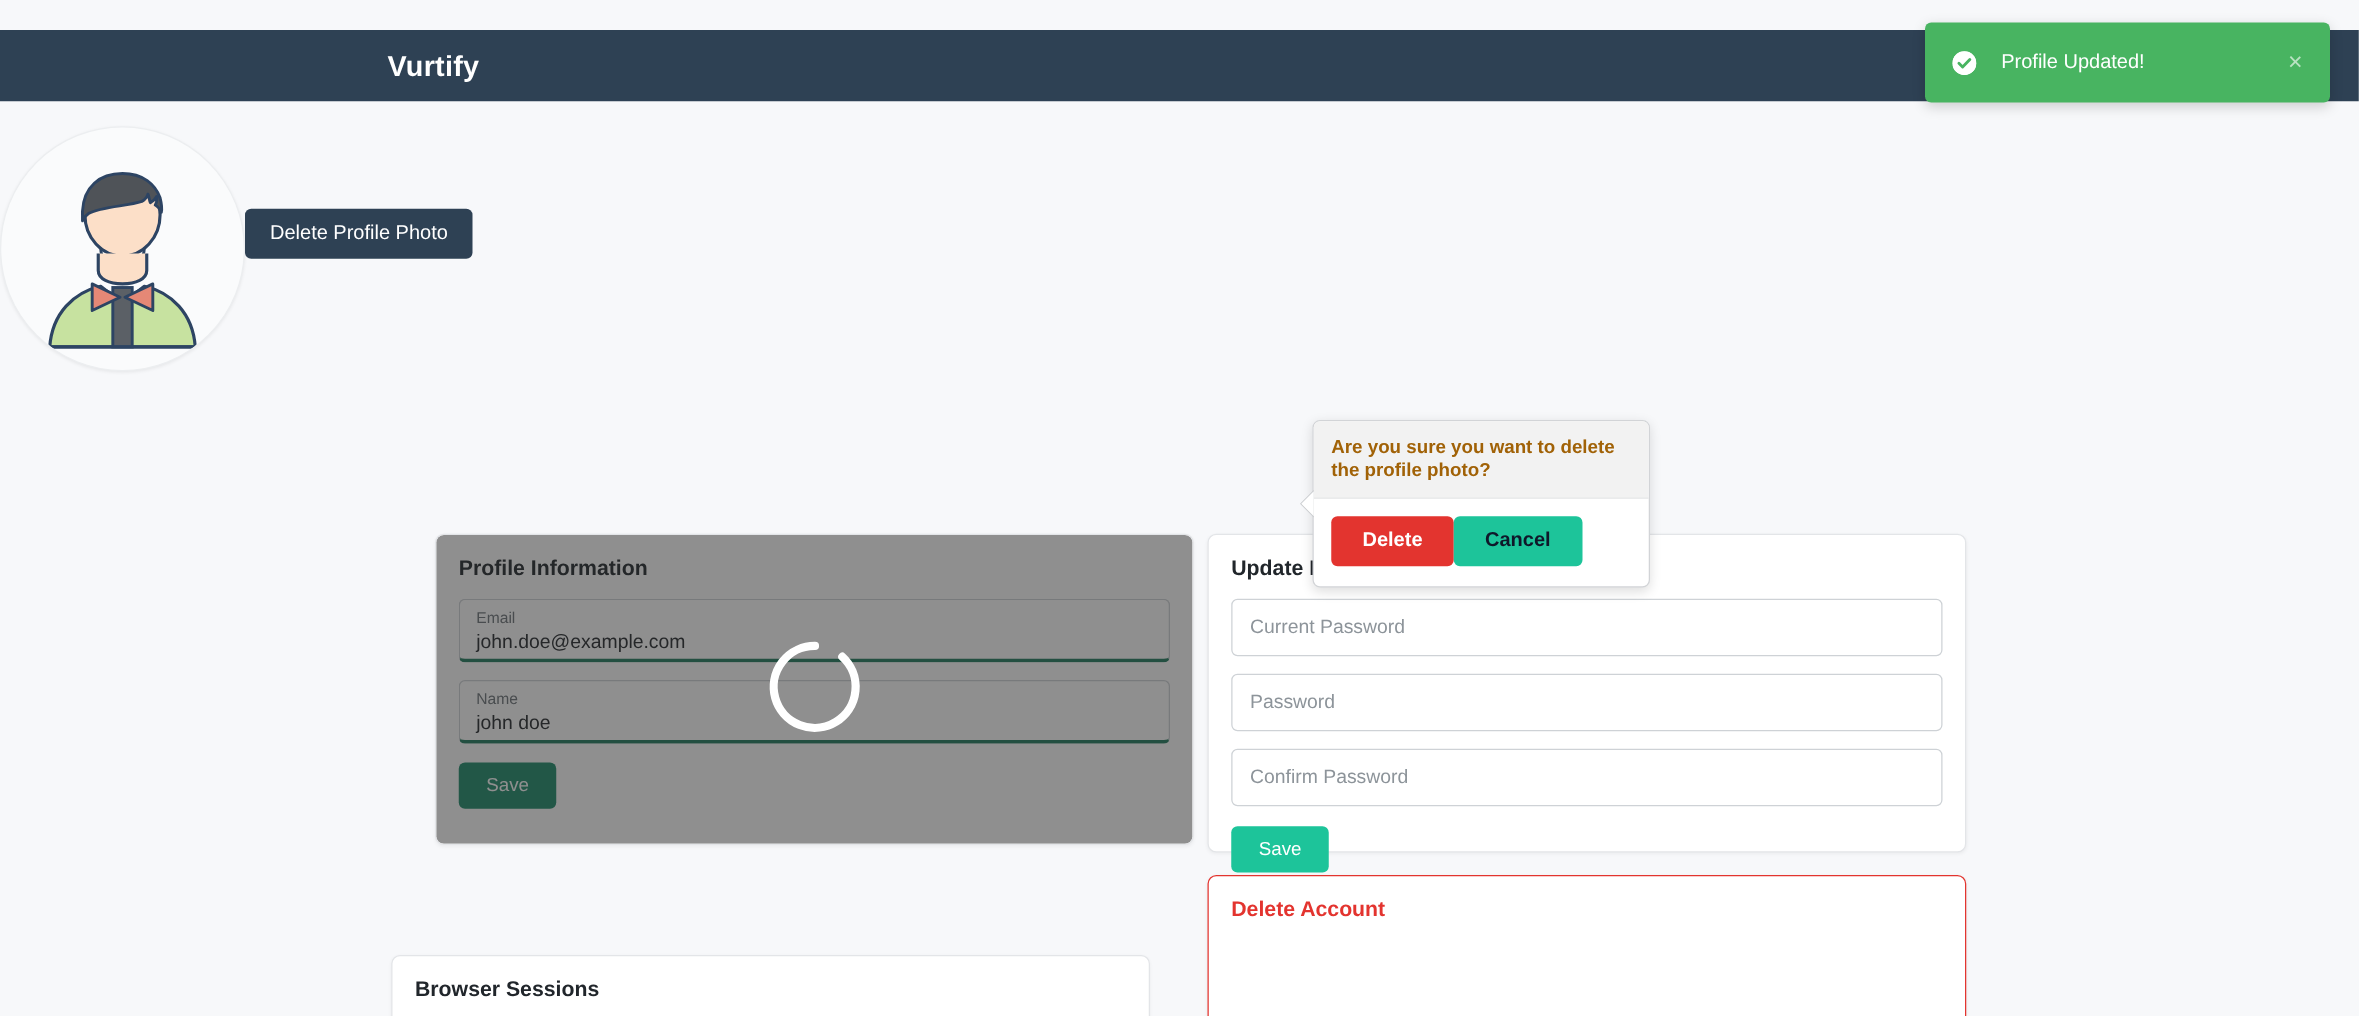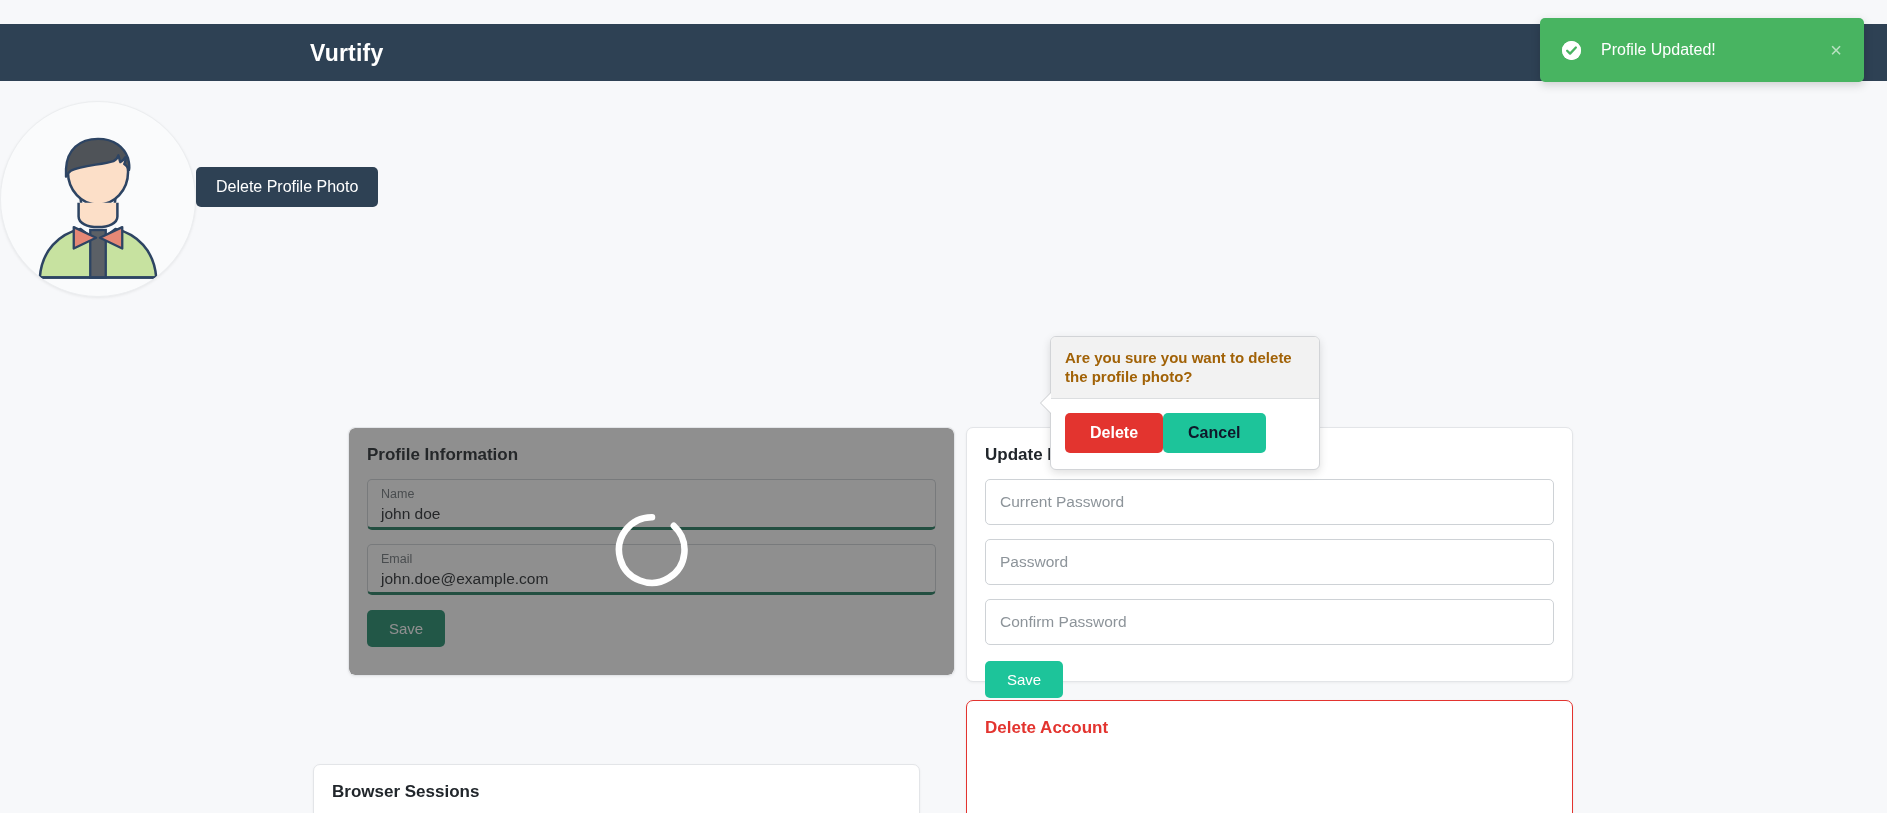--- a/index.html
+++ b/index.html
@@ -316,27 +316,27 @@
       <button class="btn-delete">Delete</button>
       <button class="btn-cancel">Cancel</button>
     </div>
   </div>
 
   <div class="card" id="profile-card">
     <div class="card-inner">
       <div class="card-title">Profile Information</div>
 
       <div class="float-field">
+        <span class="float-label">Email</span>
+        <span class="float-value">john.doe@example.com</span>
+      </div>
+
+      <div class="float-field">
         <span class="float-label">Name</span>
         <span class="float-value">john doe</span>
-      </div>
-
-      <div class="float-field">
-        <span class="float-label">Email</span>
-        <span class="float-value">john.doe@example.com</span>
       </div>
 
       <button class="btn-save-profile">Save</button>
     </div>
     <div class="overlay"></div>
     <div class="spinner">
       <svg width="78" height="78" viewBox="0 0 50 50" aria-hidden="true">
         <path d="M25 4a21 21 0 1 0 14 5.5" fill="none" stroke="#ffffff" stroke-width="4.2" stroke-linecap="round"></path>
       </svg>
     </div>

